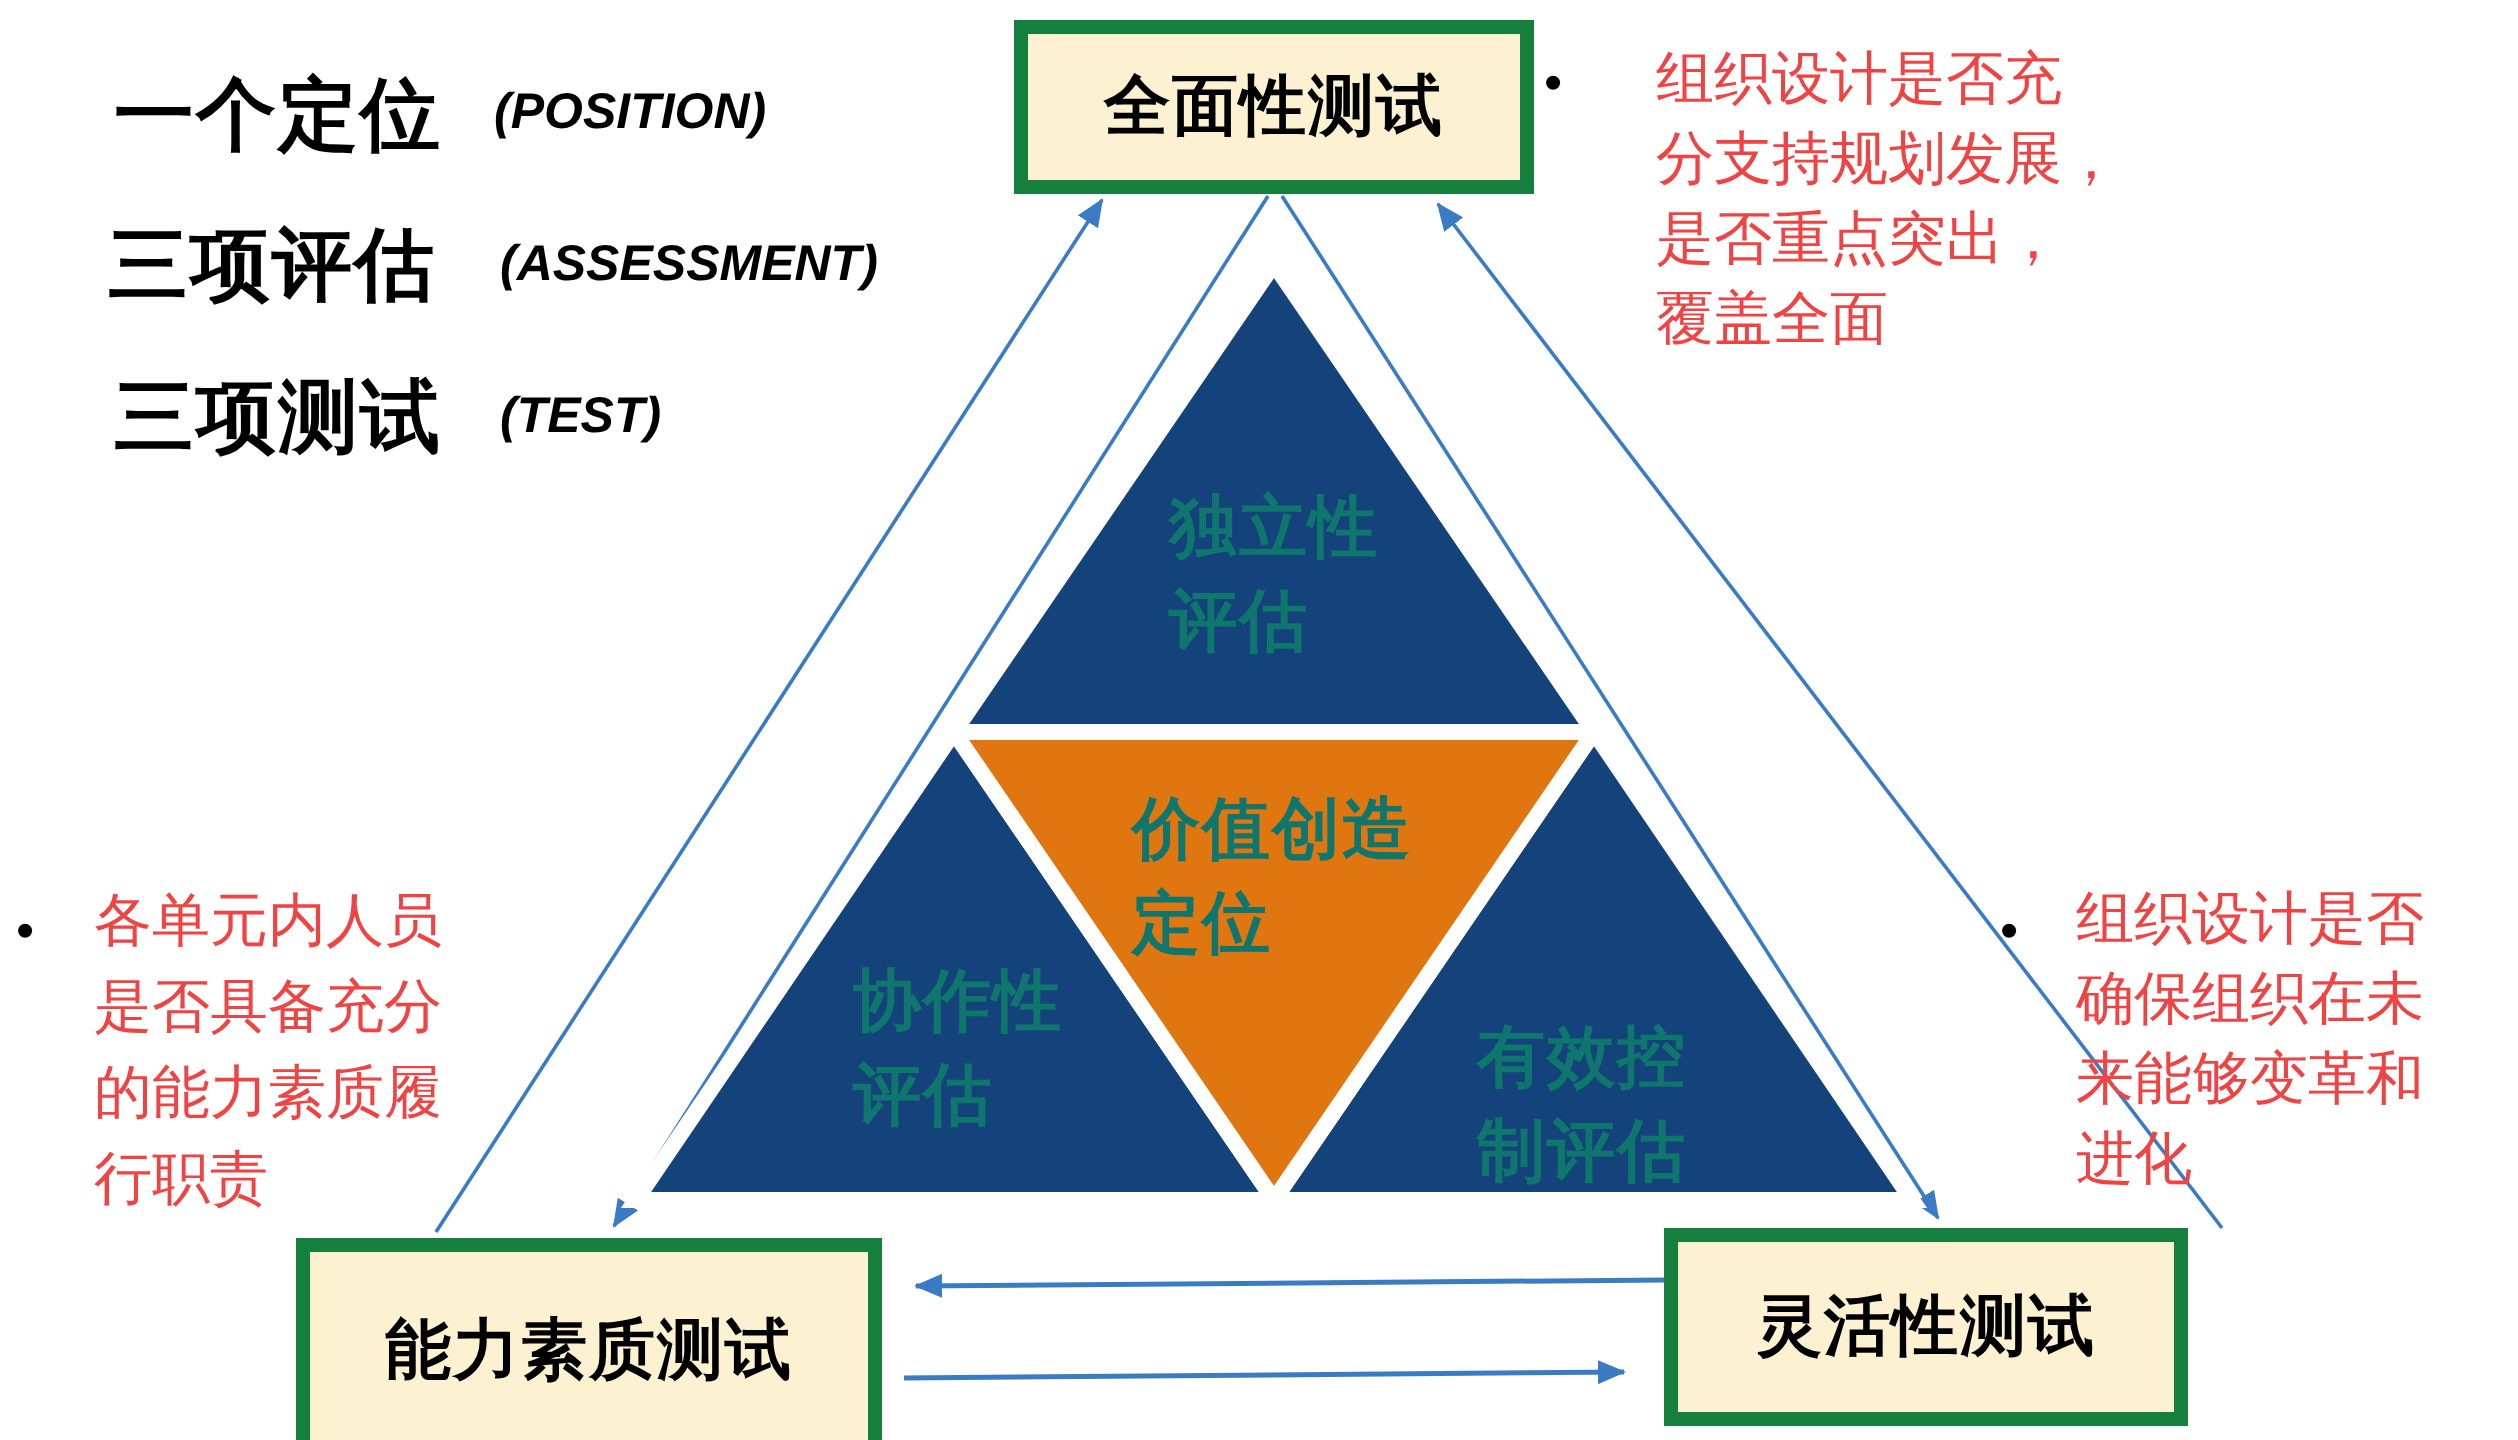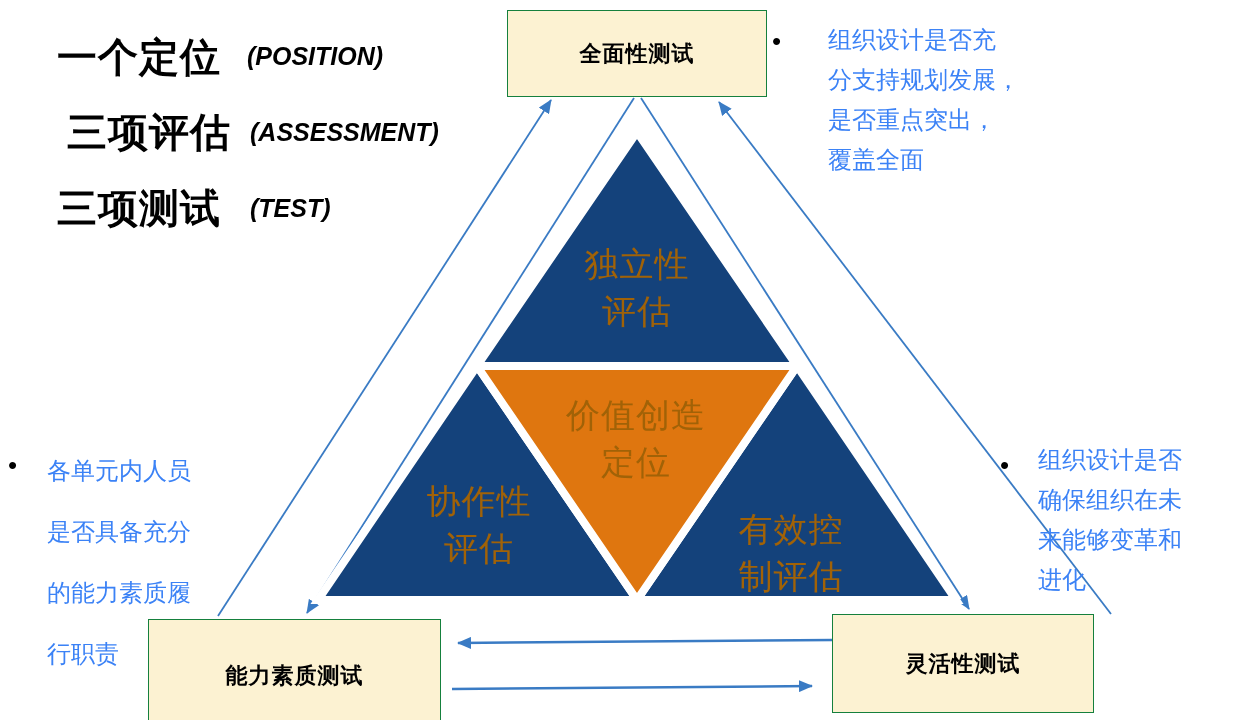--- a/index.html
+++ b/index.html
@@ -6,31 +6,31 @@
   body{font-family:"Liberation Sans","DejaVu Sans",sans-serif;}
   .canvas{position:relative;width:1259px;height:720px;background:#fff;overflow:hidden;}
   .abs{position:absolute;}
   svg.layer{position:absolute;left:0;top:0;width:1259px;height:720px;}
 
   
   .h-zh{font-size:40px;font-weight:900;color:#000;letter-spacing:1px;white-space:nowrap;font-family:Liberation Serif, serif;}
   .h-en{font-size:25px;font-weight:800;font-style:italic;color:#000;white-space:nowrap;}
 
   
-  .tbox{background:#FCF2D2;border:1px solid #15803d;display:flex;align-items:center;justify-content:center;
-        font-size:22px;font-weight:900;color:#000;letter-spacing:1px;box-sizing:border-box;}
+  .tbox{background:#FCF2D2;border:7px solid #15803d;display:flex;align-items:center;justify-content:center;
+        font-size:33px;font-weight:900;color:#000;letter-spacing:1px;box-sizing:border-box;}
 
   
-  .trilabel{color:#a16207;font-size:34px;font-weight:400;line-height:47px;text-align:center;
+  .trilabel{color:#0f766e;font-size:34px;font-weight:700;line-height:47px;
             white-space:pre-line;transform:translateX(-50%);letter-spacing:1px;}
 
   
   .bullet-dot{font-size:26px;color:#000;line-height:26px;}
-  .bullet-text{font-size:24px;color:#3b82f6;line-height:40px;white-space:pre-line;}
-  .bullet-text.left-lh{line-height:61px;}
+  .bullet-text{font-size:29px;color:#ef4444;line-height:40px;white-space:pre-line;}
+  .bullet-text.left-lh{line-height:43px;}
 </style>
 </head>
 <body>
 
 <div class="canvas">
 
   <svg class="layer" viewBox="0 0 1259 720">
     <defs>
       <marker id="ah" markerUnits="userSpaceOnUse" markerWidth="16" markerHeight="12" refX="13" refY="6" orient="auto">
         <path d="M0,0 L14,6 L0,12 Z" fill="#3A7BC4"></path>
@@ -46,21 +46,21 @@
 
     <polygon points="637,132 477,366 797,366" stroke="#FFFFFF" stroke-width="8" stroke-linejoin="miter" fill="#14427B"></polygon>
     <polygon points="477,366 637,600 318,600" stroke="#FFFFFF" stroke-width="8" stroke-linejoin="miter" fill="#14427B"></polygon>
     <polygon points="797,366 956,600 637,600" stroke="#FFFFFF" stroke-width="8" stroke-linejoin="miter" fill="#14427B"></polygon>
     <polygon points="477,366 797,366 637,600" stroke="#FFFFFF" stroke-width="8" stroke-linejoin="miter" fill="#DF760F"></polygon>
   </svg>
 
   <div class="abs h-zh" style="left:57px;top:30px;">一个定位</div>
   <div class="abs h-en" style="left:247px;top:42px;">(POSITION)</div>
 
-  <div class="abs h-zh" style="left:67px;top:105px;text-align:center;">三项评估</div>
+  <div class="abs h-zh" style="left:54px;top:105px;text-align:center;">三项评估</div>
   <div class="abs h-en" style="left:250px;top:118px;font-style:italic;">(ASSESSMENT)</div>
 
   <div class="abs h-zh" style="left:57px;top:181px;">三项测试</div>
   <div class="abs h-en" style="left:250px;top:194px;">(TEST)</div>
 
   <div class="abs trilabel" style="left:637px;top:241px;">独立性
 评估</div>
   <div class="abs trilabel" style="left:636px;top:392px;">价值创造
 定位</div>
   <div class="abs trilabel" style="left:479px;top:478px;">协作性

